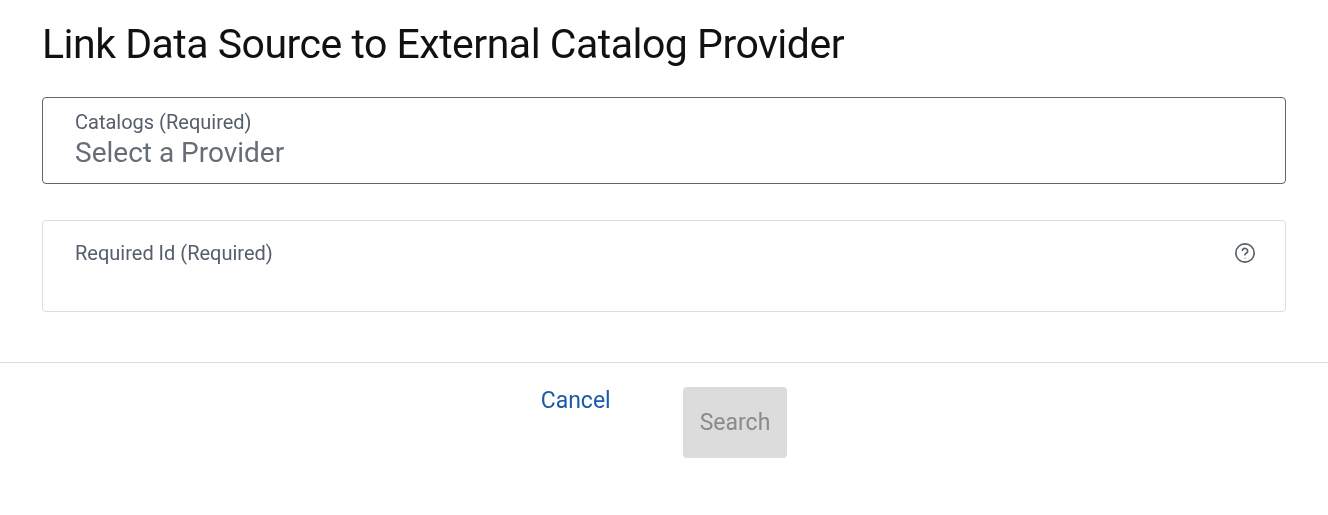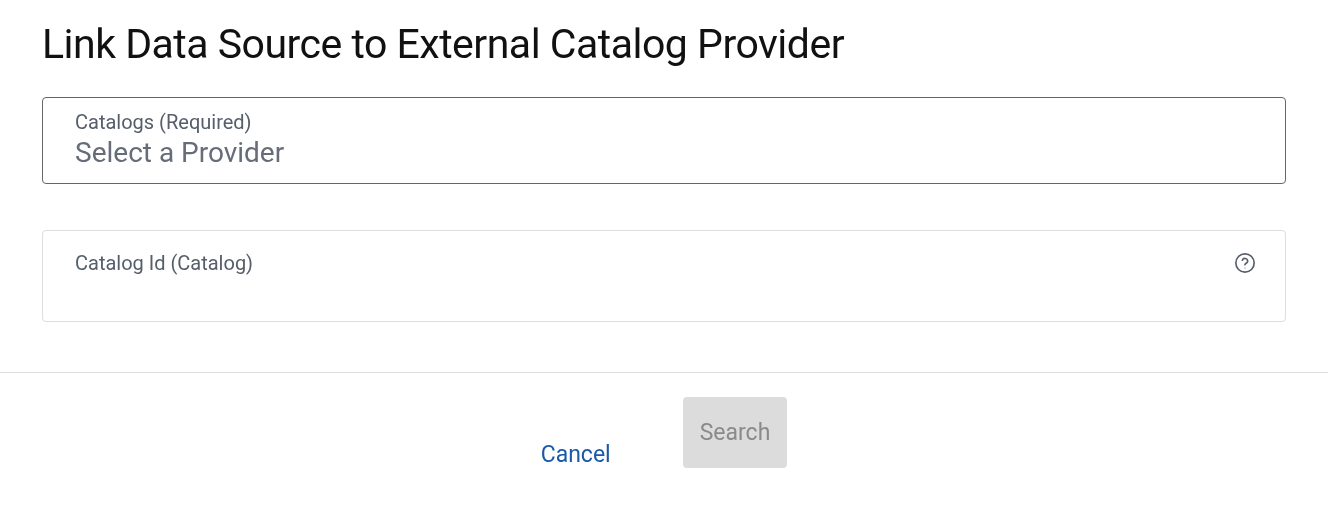--- a/index.html
+++ b/index.html
@@ -21,21 +21,21 @@
       font-size: 41px;
       font-weight: 400;
       letter-spacing: -0.5px;
       color: #111;
       margin-bottom: 28px;
       line-height: 1.2;
     }
     .field {
       position: relative;
       border-radius: 4px;
-      margin-bottom: 46px;
+      margin-bottom: 36px;
     }
     .field-catalogs {
       border: 1px solid #666;
       padding: 12px 32px 14px 32px;
     }
     .field-catalogid {
       border: 1px solid #ddd;
       padding: 20px 60px 44px 32px;
       margin-bottom: 0;
     }
@@ -63,21 +63,21 @@
     .help-icon svg {
       width: 22px;
       height: 22px;
     }
     .footer {
       border-top: 1px solid #ddd;
       margin-top: 50px;
       padding: 24px 0;
       display: flex;
       justify-content: center;
-      align-items: flex-end;
+      align-items: flex-start;
       gap: 72px;
     }
     .btn {
       font-size: 23px;
       font-weight: 400;
       border: none;
       background: none;
       cursor: pointer;
       font-family: inherit;
     }
@@ -97,21 +97,21 @@
 
 <div class="dialog">
   <h1 class="dialog-title">Link Data Source to External Catalog Provider</h1>
 
   <div class="field field-catalogs">
     <span class="field-label">Catalogs (Required)</span>
     <span class="field-placeholder">Select a Provider</span>
   </div>
 
   <div class="field field-catalogid">
-    <span class="field-label">Catalog Id (Catalog)</span>
+    <span class="field-label">Required Id (Required)</span>
     <span class="help-icon">
       <svg viewBox="0 0 24 24" fill="none" stroke="currentColor" stroke-width="1.8">
         <circle cx="12" cy="12" r="10"></circle>
         <path d="M9.1 9a3 3 0 0 1 5.82 1c0 2-3 2.5-3 4" stroke-linecap="round"></path>
         <circle cx="12" cy="17.5" r="0.6" fill="currentColor" stroke="none"></circle>
       </svg>
     </span>
   </div>
 </div>
 

